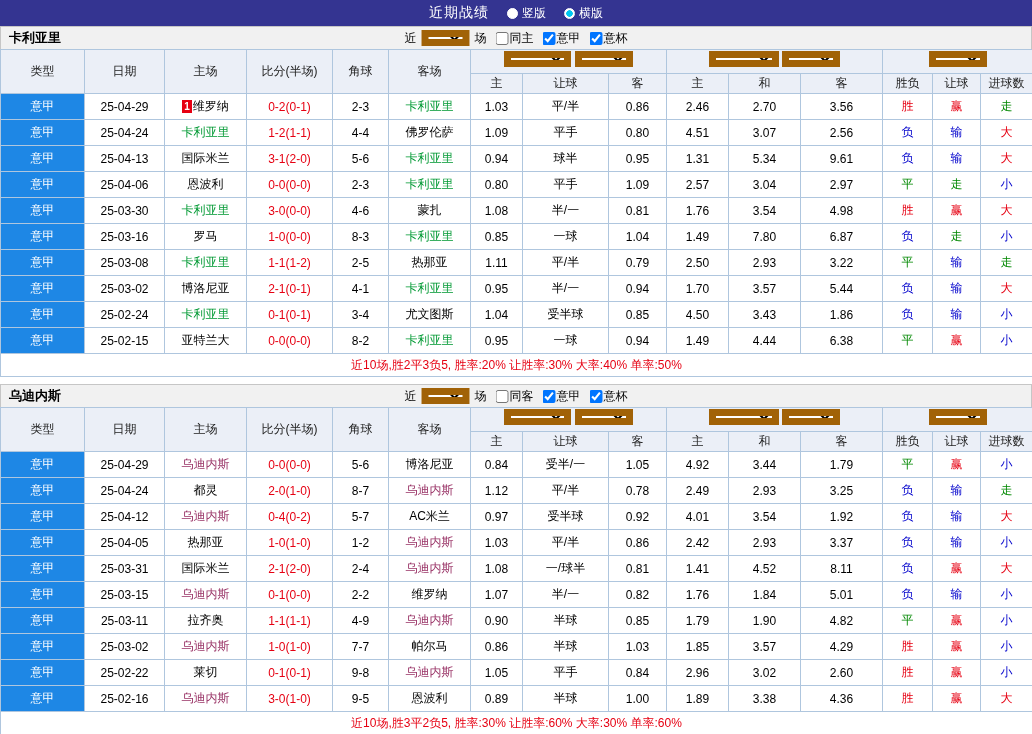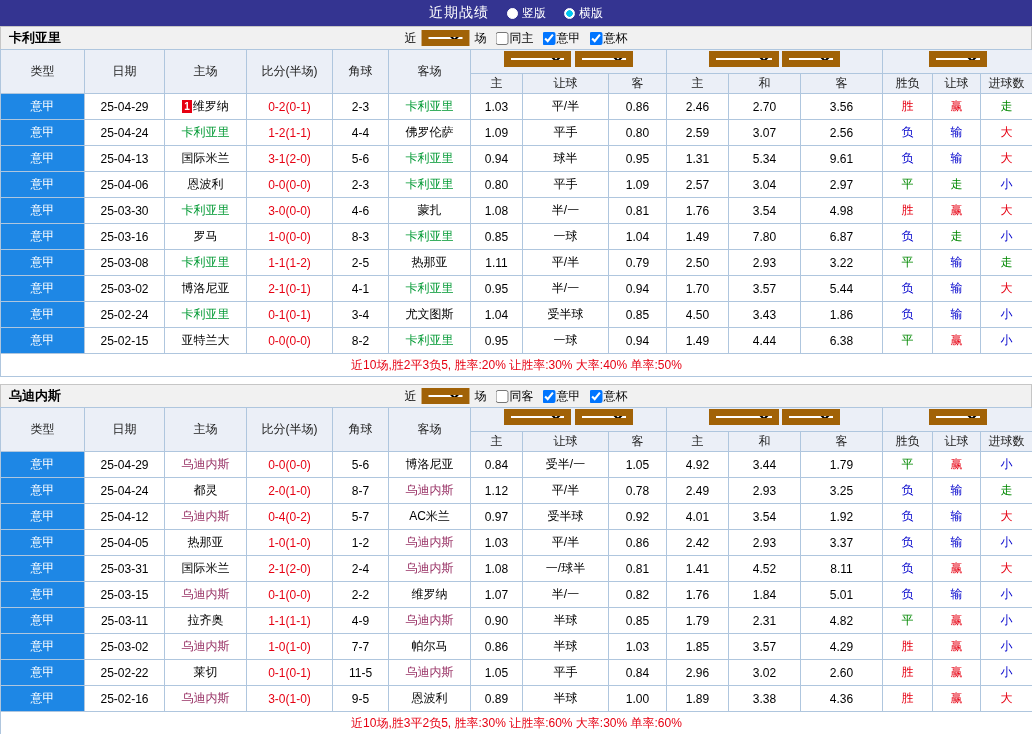--- a/index.html
+++ b/index.html
@@ -166,21 +166,21 @@
           <tr>
             <td class="league">意甲</td>
             <td>25-04-24</td>
             <td><span style="color: rgb(0, 153, 51);">卡利亚里</span></td>
             <td class="score">1-2(1-1)</td>
             <td>4-4</td>
             <td><span>佛罗伦萨</span></td>
             <td>1.09</td>
             <td>平手</td>
             <td>0.80</td>
-            <td>2.59</td>
+            <td>4.51</td>
             <td>3.07</td>
             <td>2.56</td>
             <td class="res" style="color: rgb(0, 0, 204);">负</td>
             <td class="res" style="color: rgb(0, 0, 204);">输</td>
             <td class="res" style="color: rgb(230, 0, 18);">大</td>
           </tr>
           <tr>
             <td class="league">意甲</td>
             <td>25-04-13</td>
             <td><span>国际米兰</span></td>
@@ -503,21 +503,21 @@
             <td class="league">意甲</td>
             <td>25-03-11</td>
             <td><span>拉齐奥</span></td>
             <td class="score">1-1(1-1)</td>
             <td>4-9</td>
             <td><span style="color: rgb(153, 51, 102);">乌迪内斯</span></td>
             <td>0.90</td>
             <td>半球</td>
             <td>0.85</td>
             <td>1.79</td>
-            <td>2.31</td>
+            <td>1.90</td>
             <td>4.82</td>
             <td class="res" style="color: rgb(0, 136, 0);">平</td>
             <td class="res" style="color: rgb(230, 0, 18);">赢</td>
             <td class="res" style="color: rgb(0, 0, 204);">小</td>
           </tr>
           <tr>
             <td class="league">意甲</td>
             <td>25-03-02</td>
             <td><span style="color: rgb(153, 51, 102);">乌迪内斯</span></td>
             <td class="score">1-0(1-0)</td>
@@ -531,21 +531,21 @@
             <td>4.29</td>
             <td class="res" style="color: rgb(230, 0, 18);">胜</td>
             <td class="res" style="color: rgb(230, 0, 18);">赢</td>
             <td class="res" style="color: rgb(0, 0, 204);">小</td>
           </tr>
           <tr>
             <td class="league">意甲</td>
             <td>25-02-22</td>
             <td><span>莱切</span></td>
             <td class="score">0-1(0-1)</td>
-            <td>11-5</td>
+            <td>9-8</td>
             <td><span style="color: rgb(153, 51, 102);">乌迪内斯</span></td>
             <td>1.05</td>
             <td>平手</td>
             <td>0.84</td>
             <td>2.96</td>
             <td>3.02</td>
             <td>2.60</td>
             <td class="res" style="color: rgb(230, 0, 18);">胜</td>
             <td class="res" style="color: rgb(230, 0, 18);">赢</td>
             <td class="res" style="color: rgb(0, 0, 204);">小</td>

